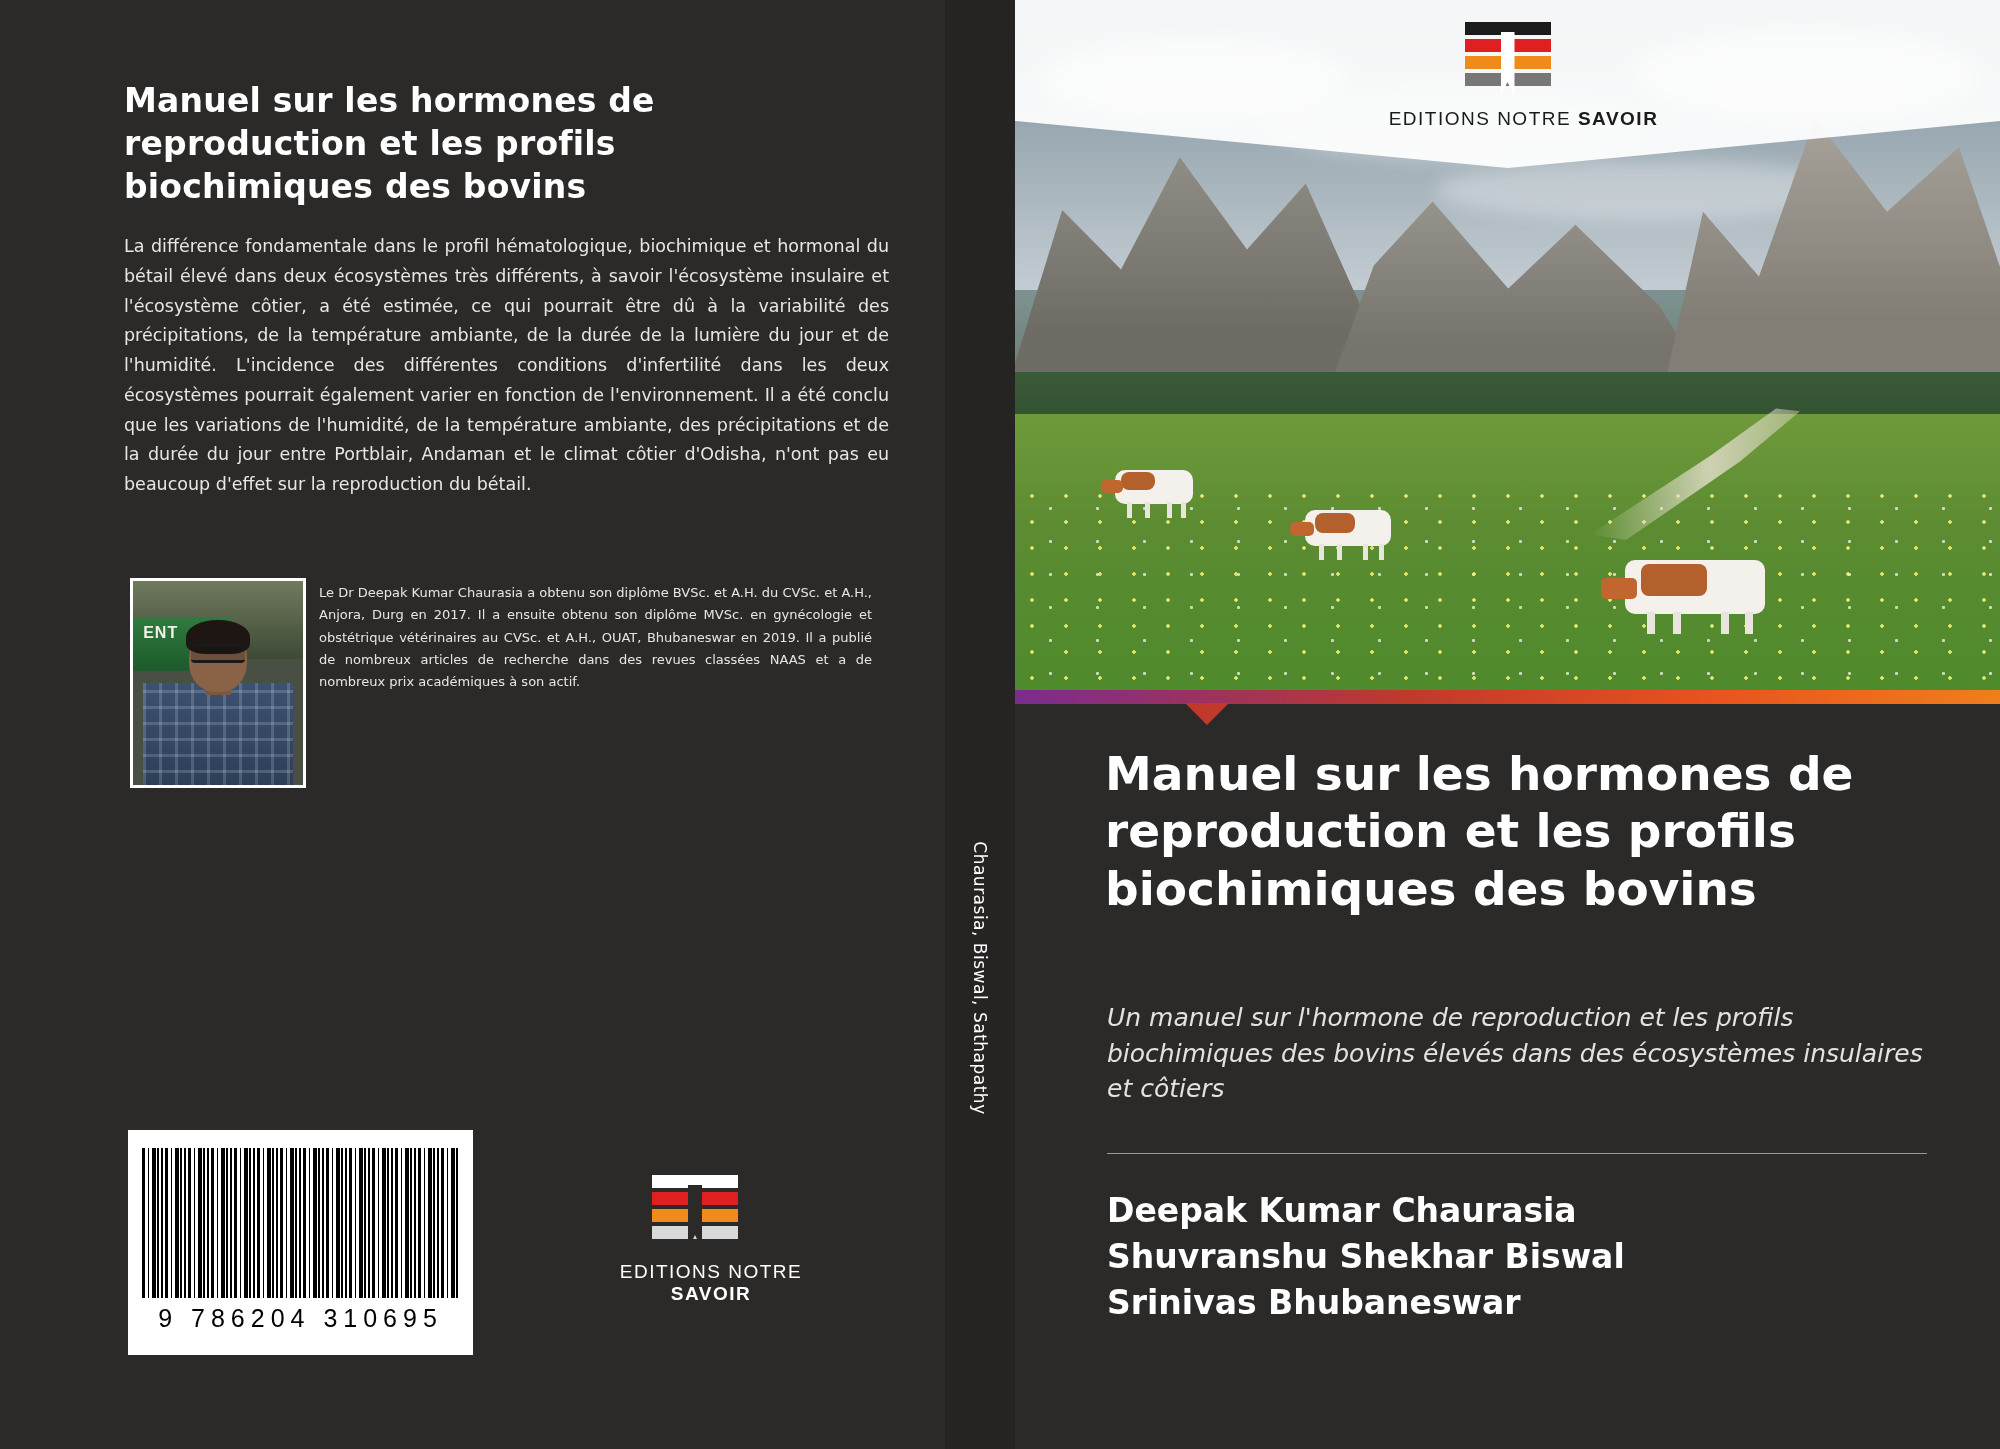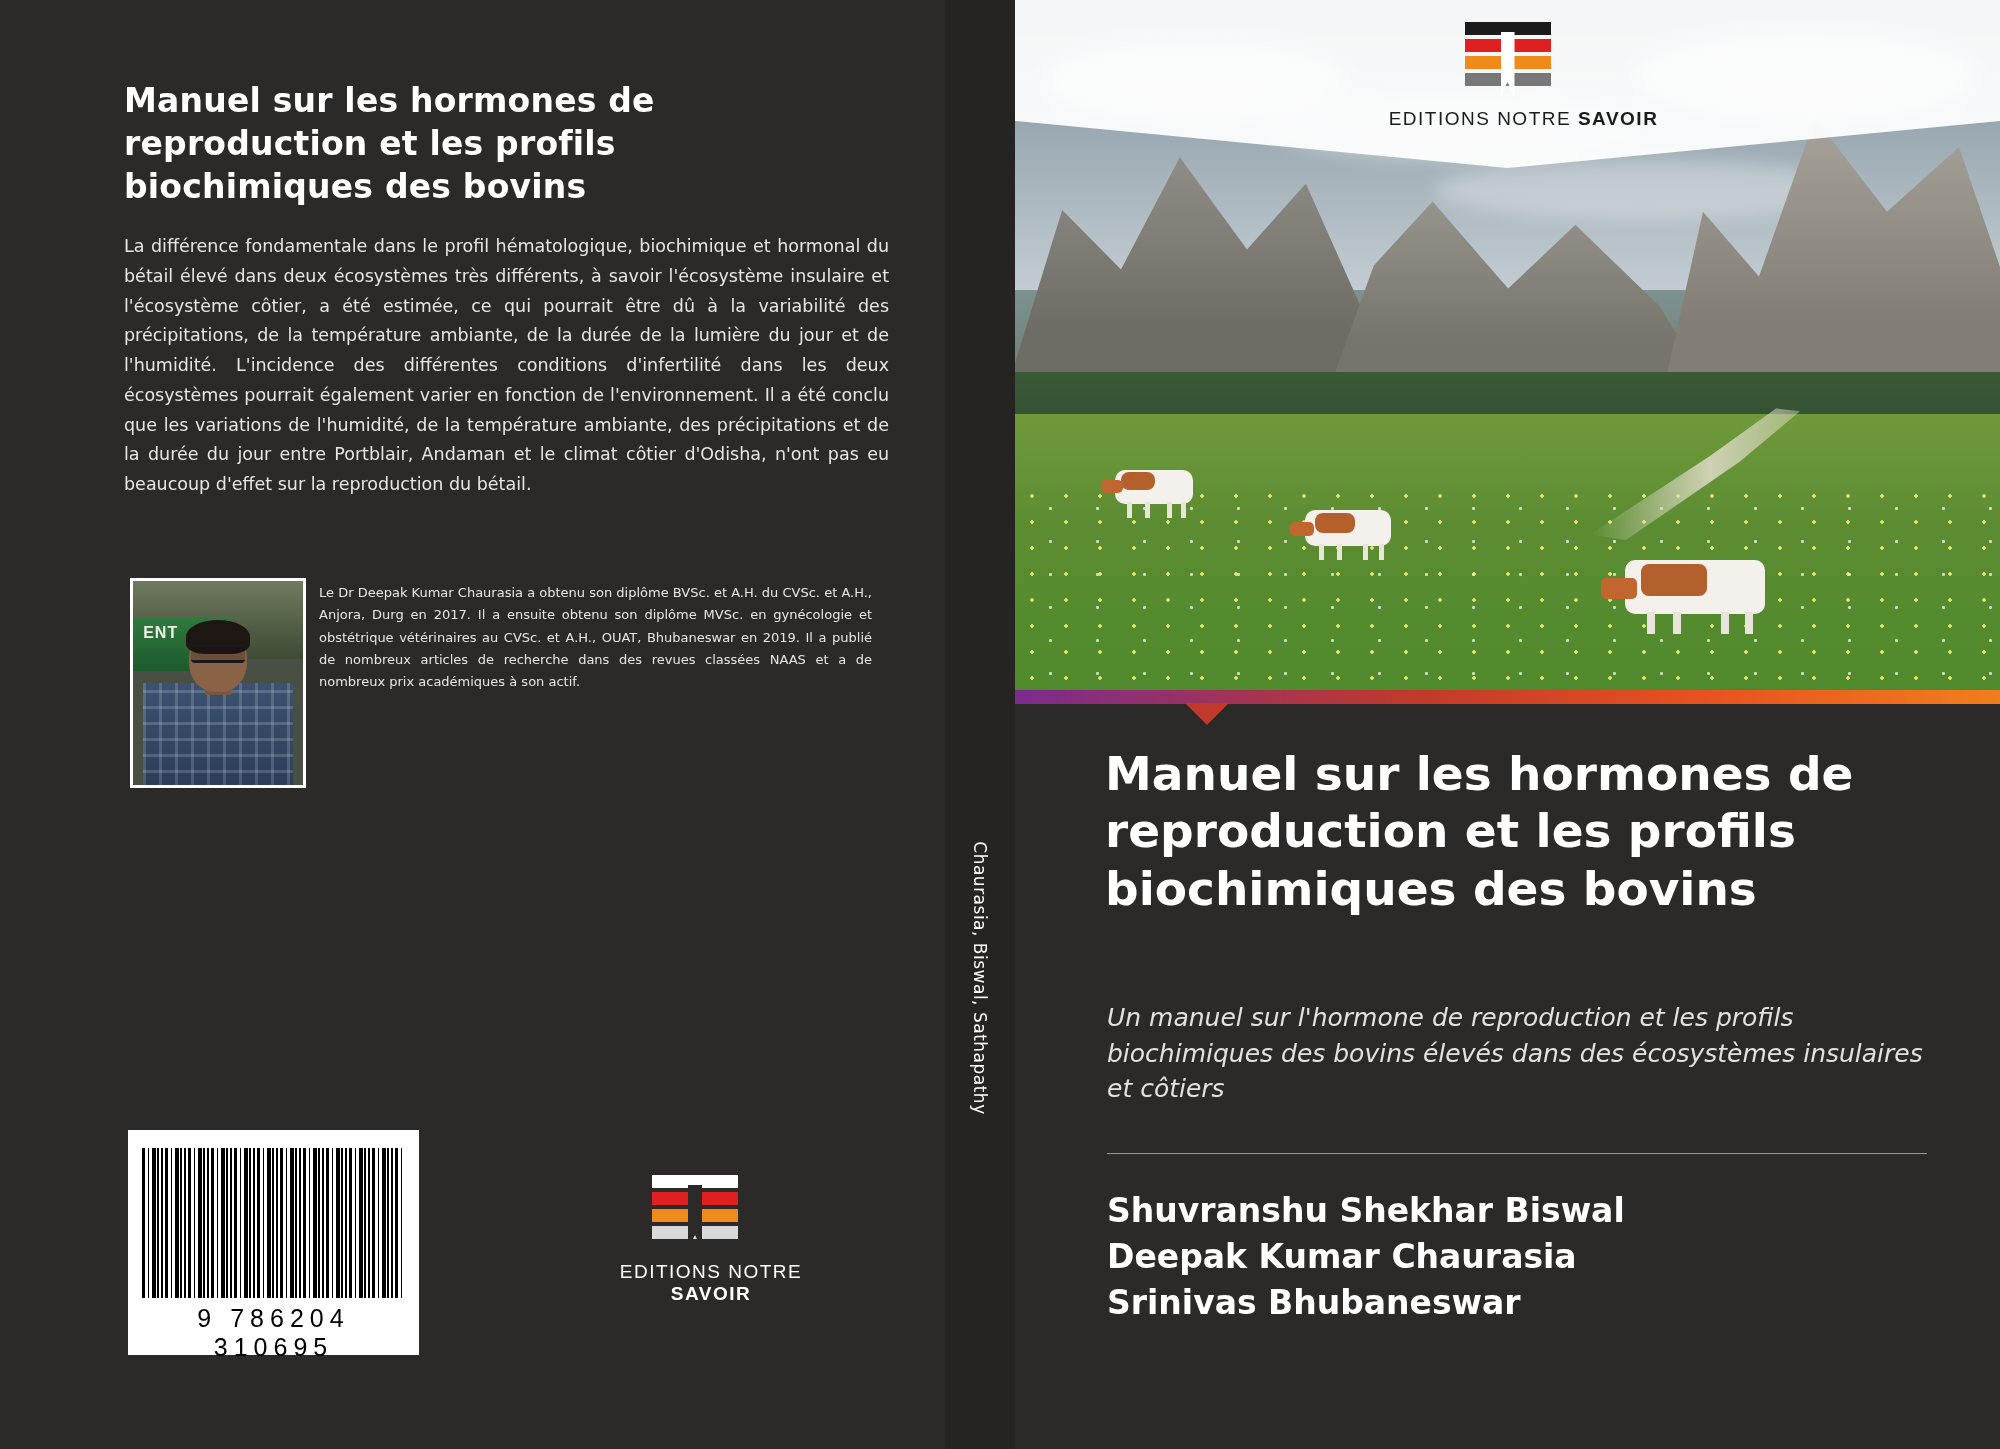--- a/index.html
+++ b/index.html
@@ -126,21 +126,21 @@
     font-size: 13px;
     line-height: 1.72;
     text-align: justify;
   }
 
   
   .barcode-box {
     position: absolute;
     left: 128px;
     top: 1130px;
-    width: 291px;
+    width: 345px;
     height: 225px;
     background: #ffffff;
     box-sizing: border-box;
     padding: 18px 14px 6px 14px;
   }
   .barcode-bars {
     width: 100%;
     height: 150px;
     background-repeat: repeat-x;
     background-size: 23px 100%;
@@ -511,19 +511,19 @@
     <div class="color-stripe"></div>
     <div class="stripe-notch"></div>
 
     <div class="front-title">Manuel sur les hormones de reproduction et les profils biochimiques des bovins</div>
 
     <div class="front-subtitle">Un manuel sur l'hormone de reproduction et les profils biochimiques des bovins élevés dans des écosystèmes insulaires et côtiers</div>
 
     <div class="front-rule"></div>
 
     <div class="front-authors">
+      <div>Deepak Kumar Chaurasia</div>
       <div>Shuvranshu Shekhar Biswal</div>
-      <div>Deepak Kumar Chaurasia</div>
       <div>Srinivas Bhubaneswar</div>
     </div>
   </div>
 
 </div>
 
 </body></html>

